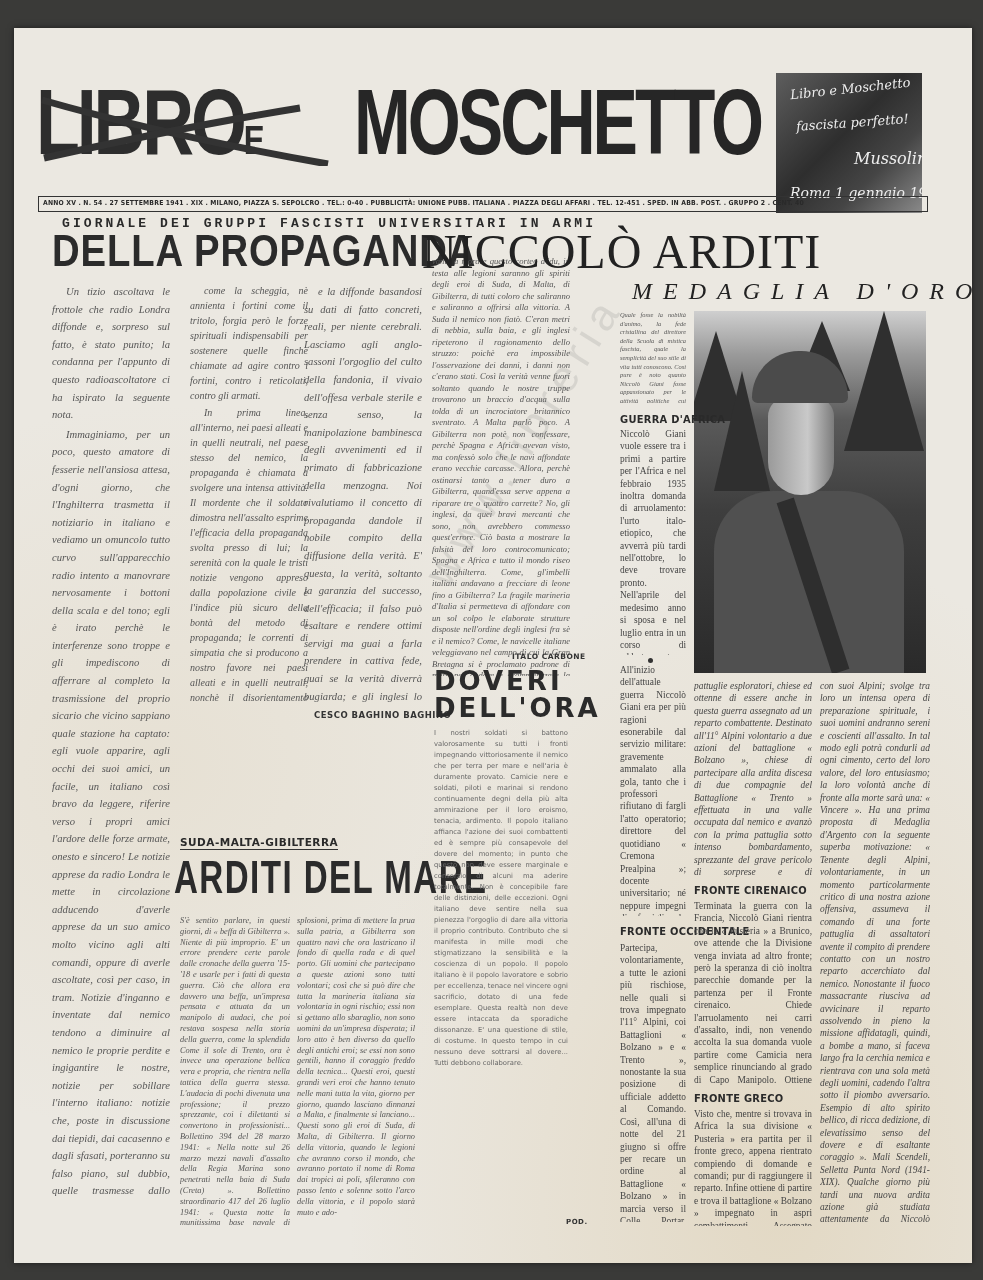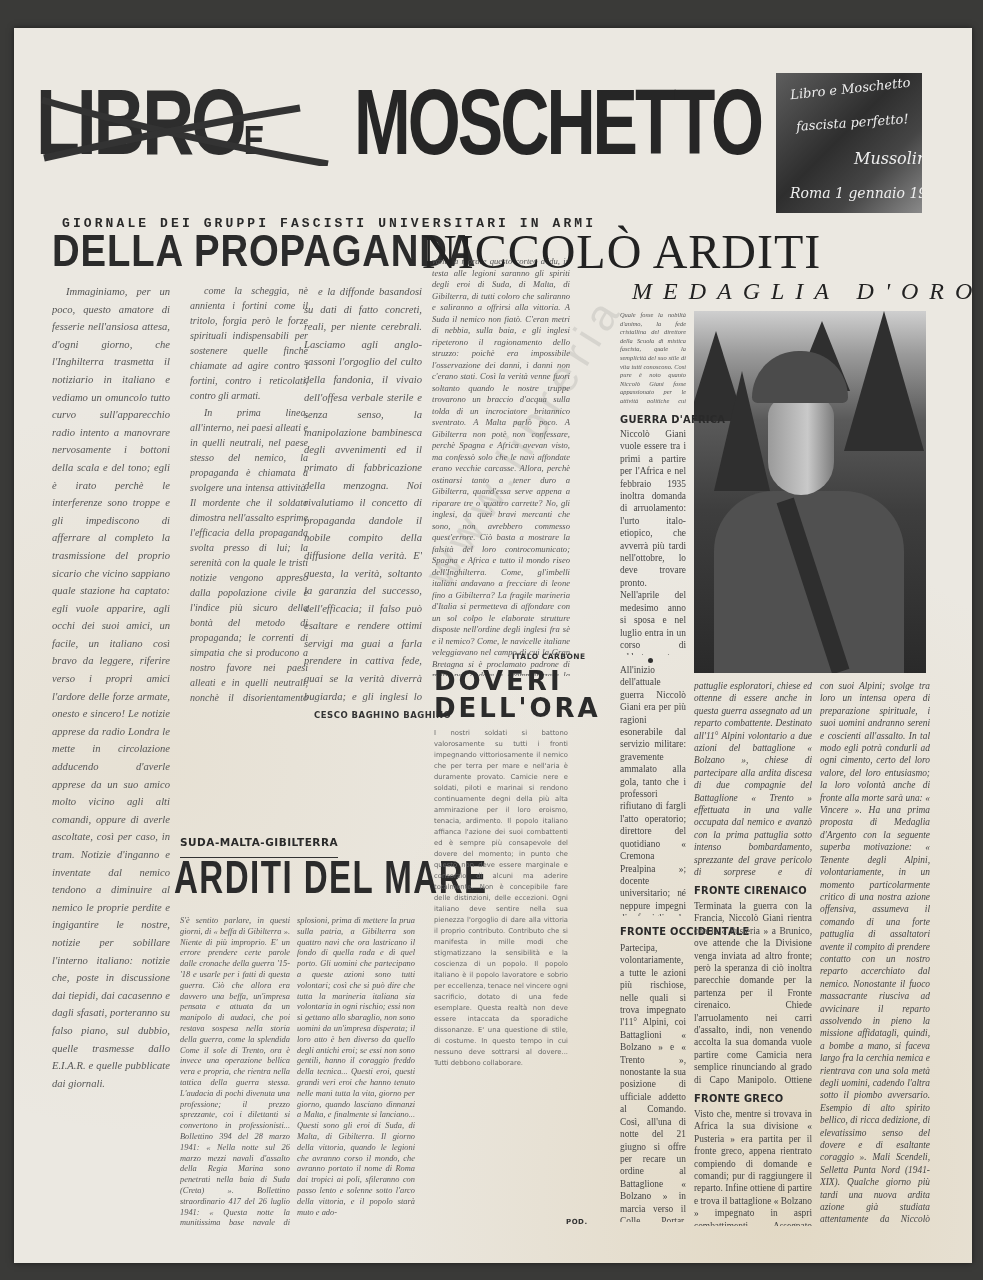--- a/index.html
+++ b/index.html
@@ -21,21 +21,21 @@
 .h-giani{position:absolute;left:408px;top:196px;font-family:"Liberation Serif",serif;font-size:48px;color:#222;letter-spacing:1px;white-space:nowrap}
 .h-medaglia{position:absolute;left:618px;top:250px;font-family:"Liberation Serif",serif;font-style:italic;font-size:24px;color:#222;letter-spacing:11px;white-space:nowrap}
 .col{position:absolute;font-family:"Liberation Serif",serif;font-style:italic;color:#555;text-align:justify;overflow:hidden}
 .col p{text-indent:14px;margin-bottom:2px}
 .c1{left:38px;top:255px;width:118px;height:920px;font-size:10.6px;line-height:17.6px}
 .c2{left:176px;top:255px;width:118px;height:420px;font-size:10px;line-height:15px}
 .c3{left:290px;top:255px;width:118px;height:420px;font-size:10.6px;line-height:17.6px}
 .c4{left:418px;top:228px;width:138px;height:420px;font-size:8.6px;line-height:11.5px;font-style:normal}
 .c4 .it{font-style:italic}
 .byline{position:absolute;font-family:"DejaVu Sans",sans-serif;font-weight:bold;font-size:8.5px;color:#333;letter-spacing:.5px}
-.kicker{position:absolute;left:166px;top:808px;font-family:"DejaVu Sans",sans-serif;font-weight:bold;font-size:10.5px;color:#2a2a2a;border-bottom:1.5px solid #333;padding-bottom:9px;letter-spacing:.5px}
+.kicker{position:absolute;left:166px;top:808px;font-family:"DejaVu Sans",sans-serif;font-weight:bold;font-size:10.5px;color:#2a2a2a;border-bottom:1.5px solid #333;padding-bottom:1px;letter-spacing:.5px}
 .h-arditi{position:absolute;left:160px;top:822px;font-family:"Liberation Sans",sans-serif;font-weight:900;font-size:46px;color:#2b2b2b;transform:scaleX(.72);transform-origin:left top;white-space:nowrap;letter-spacing:2px}
 .small{position:absolute;font-family:"Liberation Serif",serif;font-style:italic;font-size:8.4px;line-height:10.8px;color:#555;text-align:justify;overflow:hidden}
 .h-doveri{position:absolute;left:420px;top:640px;font-family:"DejaVu Sans",sans-serif;font-weight:900;font-size:26px;line-height:27px;color:#2b2b2b;letter-spacing:3px}
 .sans-small{position:absolute;font-family:"DejaVu Sans",sans-serif;font-size:6.8px;line-height:11px;color:#666;text-align:justify;overflow:hidden}
 .photo{position:absolute;left:680px;top:283px;width:232px;height:362px;overflow:hidden;
   background:linear-gradient(180deg,#cfcfcf 0%,#9a9a9a 12%,#5a5a5a 30%,#3e3e3e 55%,#2a2a2a 100%)}
 .photo .tree{position:absolute;width:0;height:0;border-left:28px solid transparent;border-right:28px solid transparent;border-bottom:90px solid #2f2f2f}
 .photo .helmet{position:absolute;left:58px;top:40px;width:96px;height:52px;border-radius:50px 50px 6px 6px;background:#4b4b4b}
 .photo .face{position:absolute;left:74px;top:86px;width:66px;height:98px;border-radius:20px 20px 34px 34px;background:linear-gradient(90deg,#9a9a9a,#c9c9c9 60%,#7c7c7c)}
 .photo .body{position:absolute;left:20px;top:180px;width:190px;height:190px;border-radius:60px 60px 0 0;background:#505050}
@@ -61,24 +61,26 @@
     <div class="subtitle">GIORNALE DEI GRUPPI FASCISTI UNIVERSITARI IN ARMI</div>
   </div>
 
   <div class="autograph">
     <span class="sig" style="left:14px;top:8px;transform:rotate(-6deg)">Libro e Moschetto</span>
     <span class="sig" style="left:20px;top:42px;transform:rotate(-4deg)">fascista perfetto!</span>
     <span class="sig" style="left:78px;top:76px;font-size:16px">Mussolini</span>
     <span class="sig" style="left:14px;top:112px;font-size:14px">Roma 1 gennaio 1927 · V</span>
   </div>
 
+  <div class="infobar">ANNO XV . N. 54 . 27 SETTEMBRE 1941 . XIX . MILANO, PIAZZA S. SEPOLCRO . TEL.: 0-40 . PUBBLICITÀ: UNIONE PUBB. ITALIANA . PIAZZA DEGLI AFFARI . TEL. 12-451 . SPED. IN ABB. POST. . GRUPPO 2 . CENT. 40</div>
 
   <div class="h-prop">DELLA PROPAGANDA</div>
 
   <div class="col c1">
+    <p>Un tizio ascoltava le frottole che radio Londra diffonde e, sorpreso sul fatto, è stato punito; la condanna per l'appunto di questo radioascoltatore ci ha ispirato la seguente nota.</p>
     <p>Immaginiamo, per un poco, questo amatore di fesserie nell'ansiosa attesa, d'ogni giorno, che l'Inghilterra trasmetta il notiziario in italiano e vediamo un omuncolo tutto curvo sull'apparecchio radio intento a manovrare nervosamente i bottoni della scala e del tono; egli è irato perchè le interferenze sono troppe e gli impediscono di afferrare al completo la trasmissione del proprio sicario che vicino sappiano quale stazione ha captato: egli vuole apparire, agli occhi dei suoi amici, un facile, un italiano così bravo da leggere, riferire verso i propri amici l'ardore delle forze armate, onesto e sincero! Le notizie apprese da radio Londra le mette in circolazione adducendo d'averle apprese da un suo amico molto vicino agli alti comandi, oppure di averle ascoltate, così per caso, in tram. Notizie d'inganno e inventate dal nemico tendono a diminuire al nemico le proprie perdite e ingigantire le nostre, notizie per sobillare l'interno italiano: notizie che, poste in discussione dai tiepidi, dai cacasenno e dagli sfasati, porteranno su falso piano, sul dubbio, quelle trasmesse dallo E.I.A.R. e quelle pubblicate dai giornali.</p>
 
   </div>
   <div class="col c2">
     <p>come la scheggia, nè annienta i fortini come il tritolo, forgia però le forze spirituali indispensabili per sostenere quelle finche chiamate ad agire contro i fortini, contro i reticolati, contro gli armati.</p>
     <p>In prima linea, all'interno, nei paesi alleati e in quelli neutrali, nel paese stesso del nemico, la propaganda è chiamata a svolgere una intensa attività. Il mordente che il soldato dimostra nell'assalto esprime l'efficacia della propaganda svolta presso di lui; la serenità con la quale le tristi notizie vengono appreso dalla popolazione civile è l'indice più sicuro della bontà del metodo di propaganda; le correnti di simpatia che si producono a nostro favore nei paesi alleati e in quelli neutrali, nonchè il disorientamento spirituale che si manifesta nel paese nemico confortano l'opera di propaganda svolta e incita a proseguire, ad intensificare.</p>
 
   </div>
   <div class="col c3">
     <p>e la diffonde basandosi su dati di fatto concreti, reali, per niente cerebrali. Lasciamo agli anglo-sassoni l'orgoglio del culto della fandonia, il vivaio dell'offesa verbale sterile e senza senso, la manipolazione bambinesca degli avvenimenti ed il primato di fabbricazione della menzogna. Noi rivalutiamo il concetto di propaganda dandole il nobile compito della diffusione della verità. E' questa, la verità, soltanto la garanzia del successo, dell'efficacia; il falso può esaltare e rendere ottimi servigi ma guai a farla prendere in cattiva fede, guai se la verità diverrà bugiarda; e gli inglesi lo sanno!</p>

